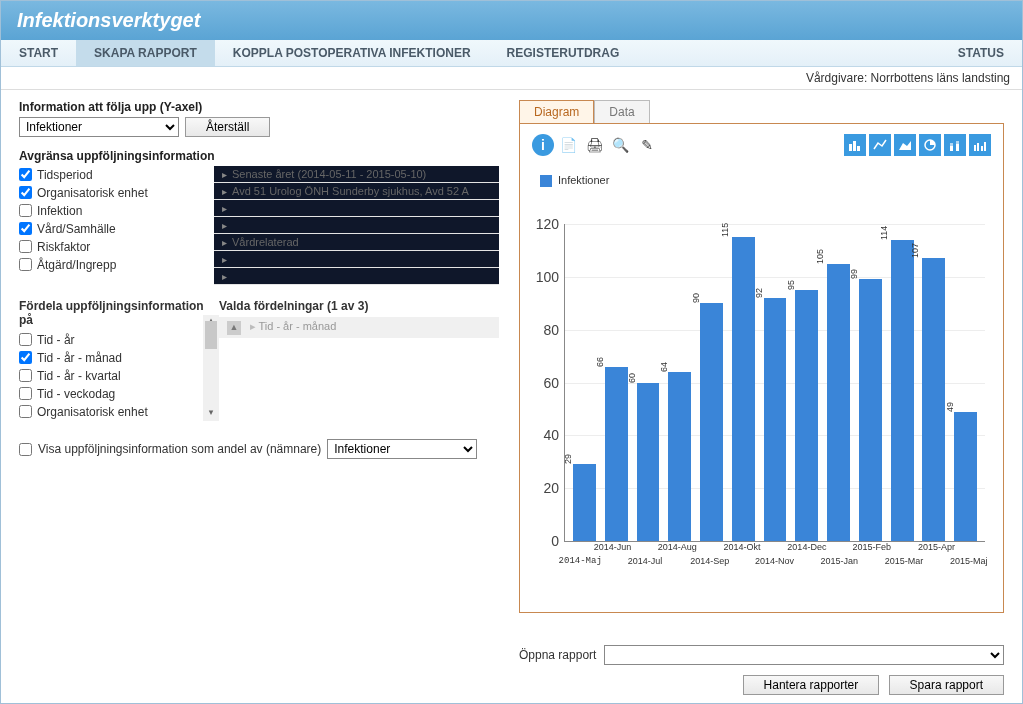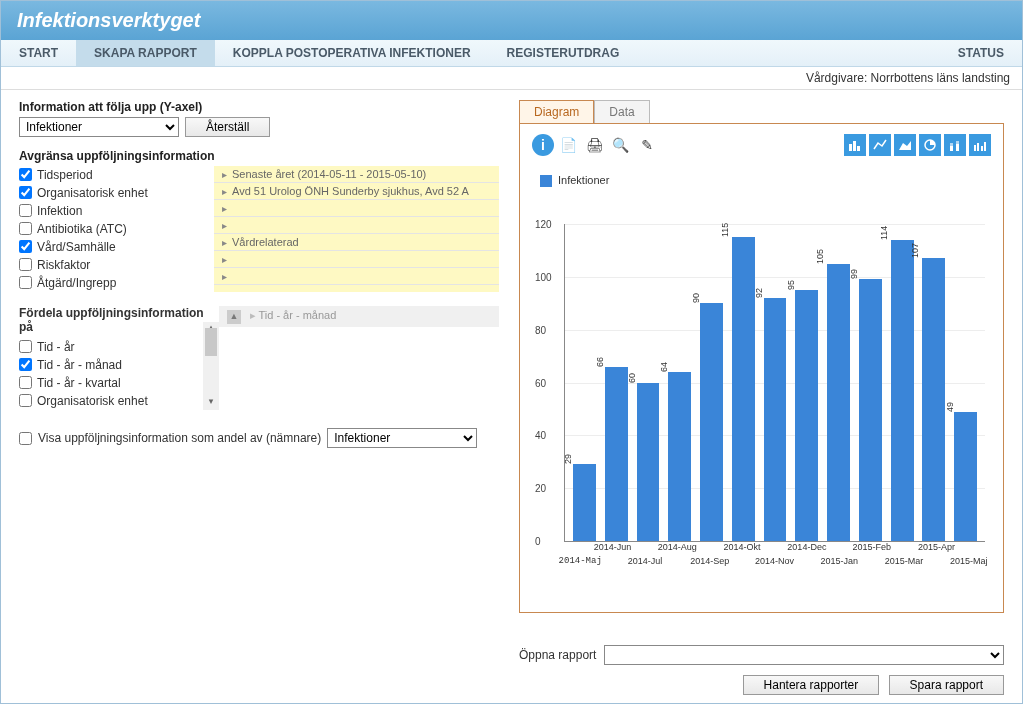--- a/index.html
+++ b/index.html
@@ -15,21 +15,21 @@
 .left-panel { width: 480px; }
 .right-panel { flex: 1; }
 
 .section-title { font-weight: bold; font-size: 12px; margin-bottom: 3px; color: #222; }
 .row1 { display: flex; gap: 6px; margin-bottom: 12px; align-items: center; }
 select { font-size: 12px; padding: 1px 2px; border: 1px solid #888; background: #fff; }
 button.btn { font-size: 12px; padding: 2px 20px; background: linear-gradient(#f8f8f8,#e8e8e8); border: 1px solid #999; cursor: pointer; }
 
 .filter-block { display: flex; }
 .filter-left { width: 195px; }
-.filter-right { flex: 1; background: #fef9c3; }
+.filter-right { flex: 1; background: #0f172a; }
 .check-row { display: flex; align-items: flex-start; padding: 2px 0; }
 .check-row input { margin-right: 5px; }
 .filter-value-row { padding: 2px 8px; border-bottom: 1px solid #e4e4e4; color: #666; font-size: 11px; }
 .filter-value-row .arrow { color: #888; margin-right: 5px; font-size:10px; }
 .filter-value-row.dim { color: #ccc; }
 
 .distrib { display: flex; margin-top: 14px; }
 .distrib-left { width: 200px; position:relative; }
 .distrib-scroll { position:absolute; right:0; top:16px; bottom:0; width:16px; background:#f0f0f0;}
 .distrib-scroll .thumb{ position:absolute; top:6px; left:2px; right:2px; height:28px; background:#c8c8c8;}
@@ -49,21 +49,21 @@
 .toolbar { display:flex; gap:4px; align-items:center; }
 .tool { width:22px;height:22px; display:inline-flex;align-items:center;justify-content:center; font-size:14px; cursor:pointer;}
 .tool.info{ background:#3a9ae0;color:#fff;border-radius:50%;font-weight:bold;}
 .tool-group-right{ margin-left:auto; display:flex; gap:3px;}
 .tool-sq{ width:22px;height:22px;background:#3a9ae0;display:inline-flex;align-items:center;justify-content:center;cursor:pointer;}
 .tool-sq svg{width:14px;height:14px;fill:#fff;}
 .legend { margin: 18px 0 8px 8px; font-size:11px;}
 .legend .sw{ display:inline-block;width:12px;height:12px;background:#3a85d8;margin-right:6px;vertical-align:middle;}
 .chart-area{ position:absolute; left:44px; right:18px; top:100px; bottom:70px; border-left:1px solid #888; border-bottom:1px solid #888;}
 .grid-line{ position:absolute; left:0; right:0; border-top:1px solid #888; opacity:0.15;}
-.y-label{ position:absolute; right:100%; transform:translateY(-50%); font-size:10px; padding-right:6px; color:#444; text-align:left; width:30px;}
+.y-label{ position:absolute; right:100%; transform:translateY(-50%); font-size:14px; padding-right:6px; color:#444; text-align:right; width:30px;}
 .bars{ position:absolute; left:8px; right:8px; top:0; bottom:0; display:flex; align-items:flex-end; gap:2.2%;}
 .bar{ flex:1; background:#3a85d8; position:relative;}
 .bar-label{ position:absolute; bottom:100%; left:50%; transform: translateX(-50%) rotate(-90deg) translateY(-6px); transform-origin: bottom left; font-size:9px; color:#333; white-space:nowrap;}
 .x-labels{ position:absolute; left:44px; right:18px; bottom:30px; height:40px;}
 .x-label{ position:absolute; font-size:9px; color:#333; transform:translateX(-50%); white-space:nowrap;}
 .x-label.lower{ top:14px;}
 
 .bottom-controls{ margin-top:32px; }
 .open-row{ display:flex; align-items:center; gap:8px; margin-bottom:10px;}
 .open-row select{ flex:1;}
@@ -105,24 +105,20 @@
             </div>
             <div class="check-row">
               <input type="checkbox" checked="" style="">
               <span>Organisatorisk enhet</span>
             </div>
             <div class="check-row">
               <input type="checkbox" style="">
               <span>Infektion</span>
             </div>
             <div class="check-row">
-              <input type="checkbox" style="">
-              <span>Antibiotika (ATC)</span>
-            </div>
-            <div class="check-row">
               <input type="checkbox" checked="" style="">
               <span>Vård/Samhälle</span>
             </div>
             <div class="check-row">
               <input type="checkbox" style="">
               <span>Riskfaktor</span>
             </div>
             <div class="check-row">
               <input type="checkbox" style="">
               <span>Åtgärd/Ingrepp</span>
@@ -150,30 +146,35 @@
               <div class="check-row">
                 <input type="checkbox" checked="" style="">
                 <span>Tid - år - månad</span>
               </div>
               <div class="check-row">
                 <input type="checkbox" style="">
                 <span>Tid - år - kvartal</span>
               </div>
               <div class="check-row">
                 <input type="checkbox" style="">
+                <span>Tid - veckodag</span>
+              </div>
+              <div class="check-row">
+                <input type="checkbox" style="">
                 <span>Organisatorisk enhet</span>
               </div>
             </div>
           <div class="distrib-scroll">
             <div class="arr" style="top:0">▴</div>
             <div class="thumb"></div>
             <div class="arr" style="bottom:0">▾</div>
           </div>
         </div>
         <div class="distrib-right">
+          <div class="distrib-header">Valda fördelningar (1 av 3)</div>
           <div class="val-row">
             <span class="up">▲</span>
             <span style="color:#bbb">▸ </span><span>Tid - år - månad</span>
           </div>
         </div>
       </div>
 
       <div class="ratio-row">
         <input type="checkbox" style="">
         <span>Visa uppföljningsinformation som andel av (nämnare)</span>

